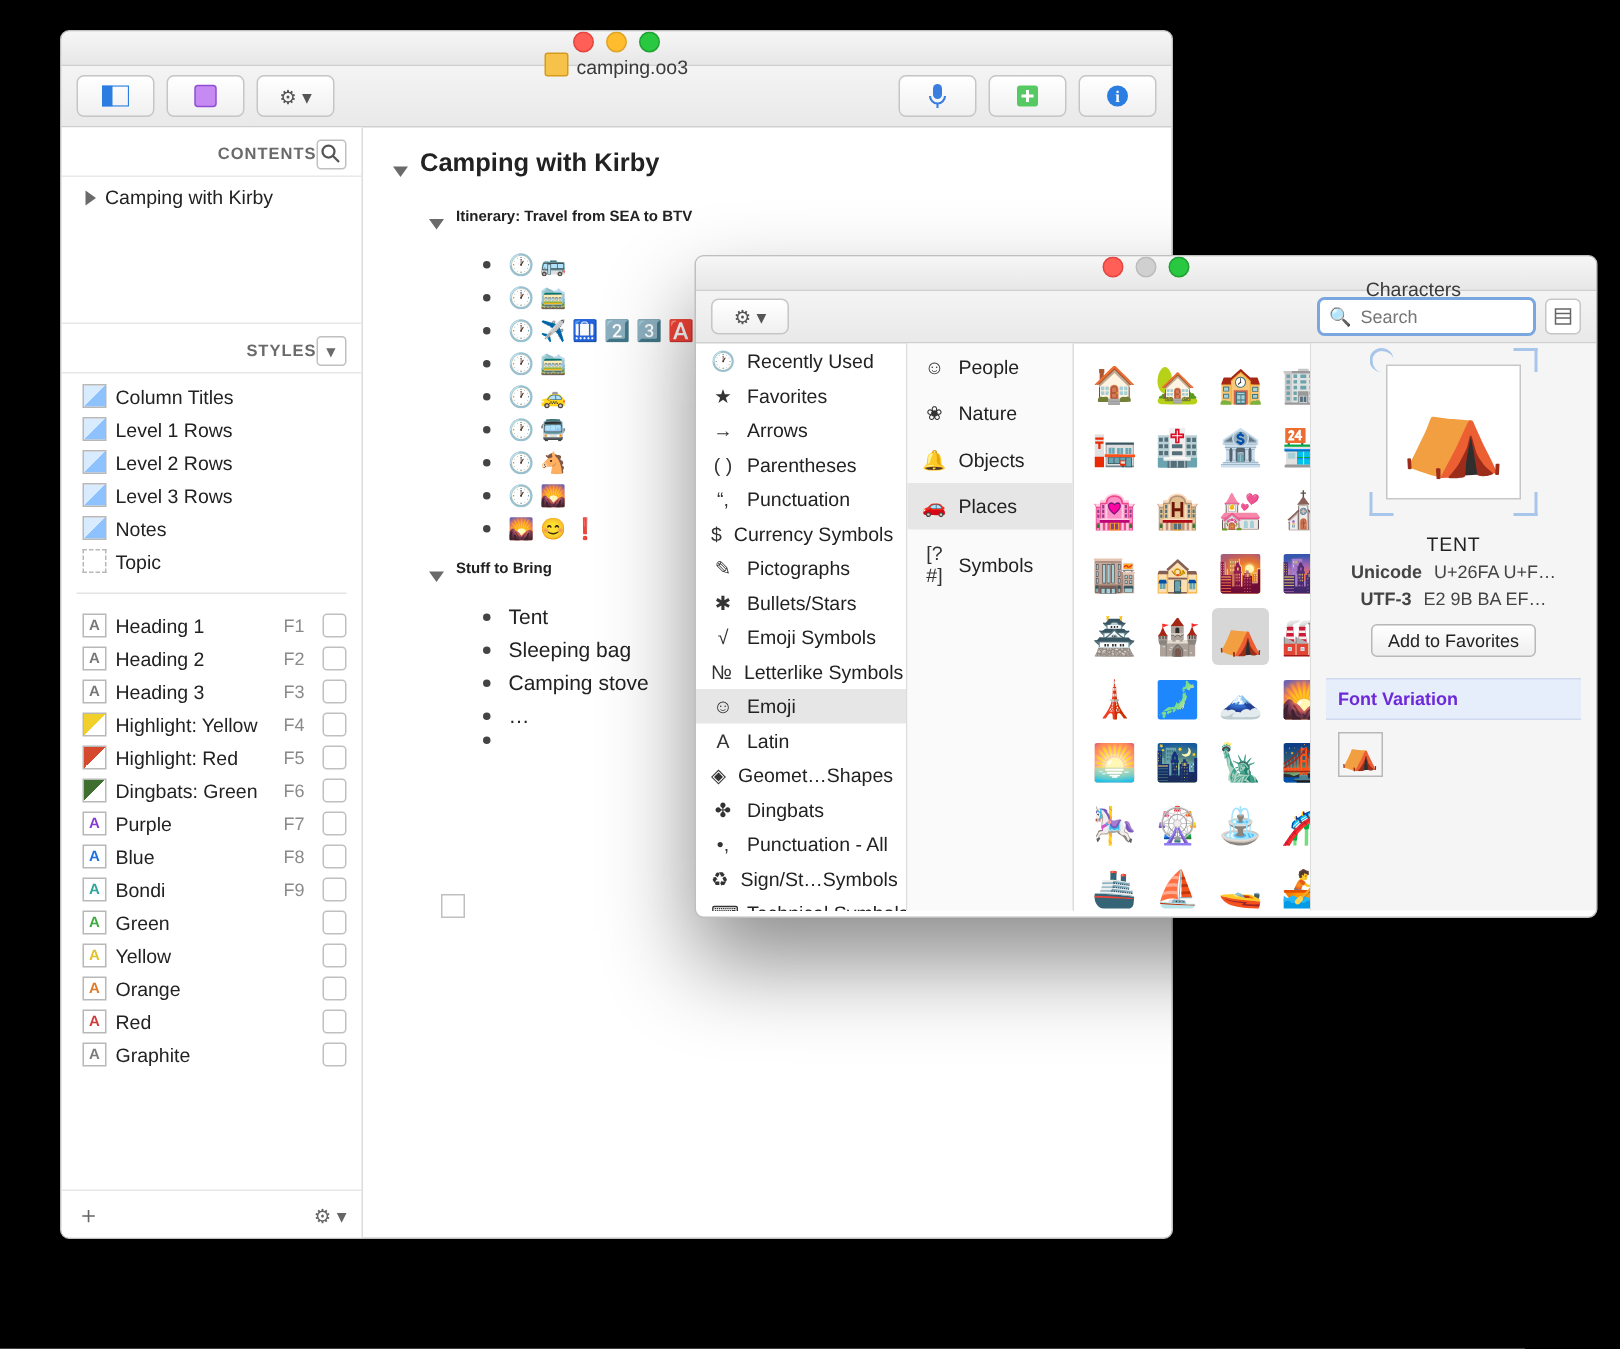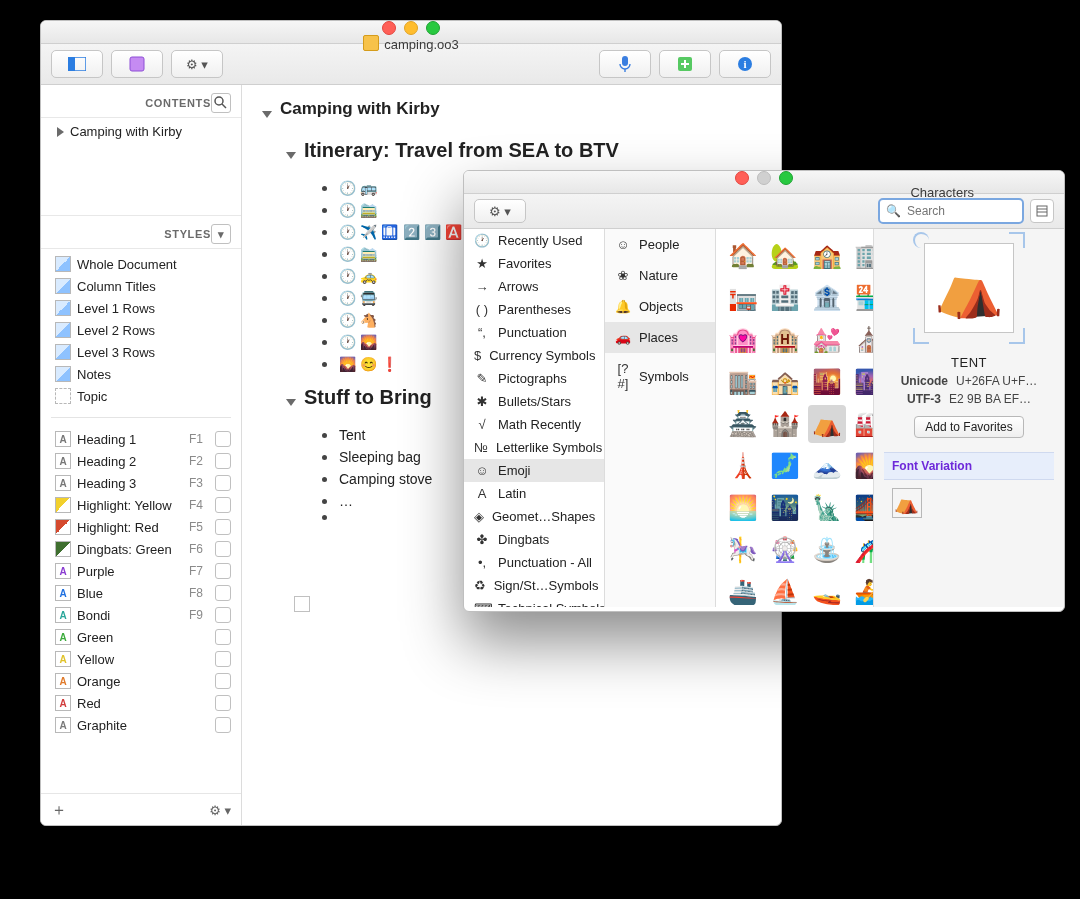--- a/index.html
+++ b/index.html
@@ -33,21 +33,21 @@
   .swA{width:14px;height:14px;border:1px solid #b8b8b8;display:flex;align-items:center;justify-content:center;font-size:10px;font-weight:600;color:var(--c,#777);}
   .swH{width:14px;height:14px;border:1px solid #b8b8b8;background:linear-gradient(135deg,var(--c) 50%,#fff 50%);}
   .shortcut{margin-left:auto;color:#8a8a8a;font-size:12px;}
   .check{width:14px;height:14px;border:1px solid #c0c0c0;border-radius:3px;background:#fff;margin-left:6px;}
   .sideFooter{margin-top:auto;display:flex;align-items:center;justify-content:space-between;padding:6px 10px;border-top:1px solid #e6e6e6;color:#666;}
   .divLine{height:1px;background:#e4e4e4;margin:6px 10px;}
   .content{flex:1;padding:14px 20px;overflow:auto;}
   .row{display:flex;align-items:center;gap:8px;}
   .triDown{width:0;height:0;border-left:5px solid transparent;border-right:5px solid transparent;border-top:7px solid #6a6a6a;}
   .h1{font-size:17px;font-weight:700;margin:0 0 10px 0;}
-  .h2{font-size:20px;font-weight:700;margin:0 0 10px 0;}
+  .h2{font-size:10px;font-weight:700;margin:0 0 10px 0;}
   .bulletList{padding-left:36px;}
   .bulletRow{display:flex;align-items:center;gap:6px;margin:6px 0;font-size:14px;}
   .dot{width:5px;height:5px;background:#444;border-radius:50%;margin-right:6px;}
   .noteIcon{position:absolute;left:253px;top:575px;width:14px;height:14px;border:1px solid #c0c0c0;}
   
   .charBody{display:flex;height:calc(100% - 62px);}
   .catList{width:140px;border-right:1px solid #dcdcdc;overflow:auto;}
   .catRow{display:flex;align-items:center;gap:8px;padding:4px 10px;font-size:13px;white-space:nowrap;overflow:hidden;text-overflow:ellipsis;}
   .catRow.sel{background:#e6e6e6;}
   .catIcon{width:16px;text-align:center;color:#333;}
@@ -152,24 +152,20 @@
         </div>
         <div style="height:70px;"></div>
 
         <div class="secHdr" style="border-top:1px solid #e8e8e8;">
           <span>STYLES</span>
           <span class="btn">▾</span>
         </div>
         <div class="styleList" id="styles1">
             <div class="styleRow">
               <span class="swBlue"></span>
-              <span>Whole Document</span>
-            </div>
-            <div class="styleRow">
-              <span class="swBlue"></span>
               <span>Column Titles</span>
             </div>
             <div class="styleRow">
               <span class="swBlue"></span>
               <span>Level 1 Rows</span>
             </div>
             <div class="styleRow">
               <span class="swBlue"></span>
               <span>Level 2 Rows</span>
             </div>
@@ -419,21 +415,21 @@
           <div class="catRow">
             <span class="catIcon">✎</span>
             <span>Pictographs</span>
           </div>
           <div class="catRow">
             <span class="catIcon">✱</span>
             <span>Bullets/Stars</span>
           </div>
           <div class="catRow">
             <span class="catIcon">√</span>
-            <span>Math Recently</span>
+            <span>Emoji Symbols</span>
           </div>
           <div class="catRow">
             <span class="catIcon">№</span>
             <span>Letterlike Symbols</span>
           </div>
           <div class="catRow sel">
             <span class="catIcon">☺</span>
             <span>Emoji</span>
           </div>
           <div class="catRow">

